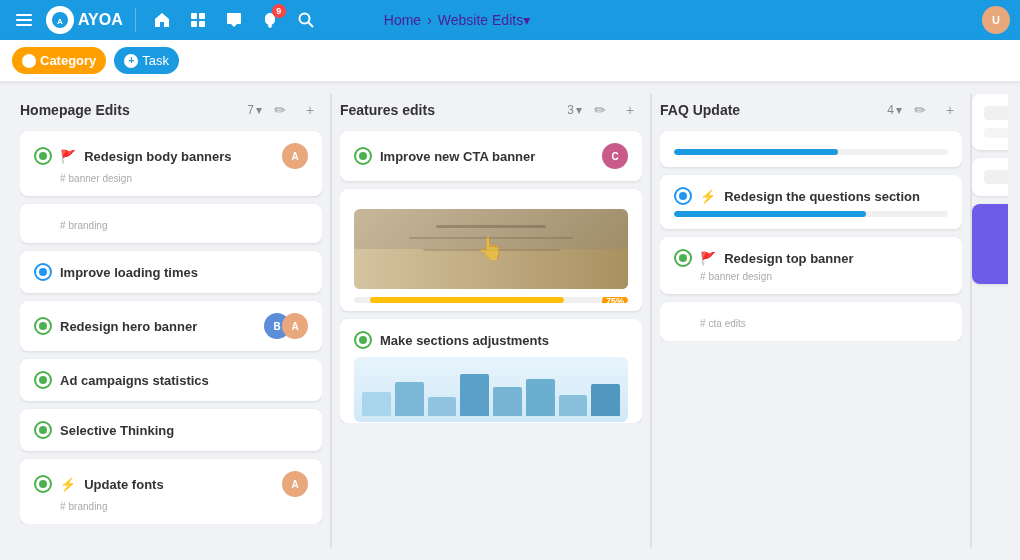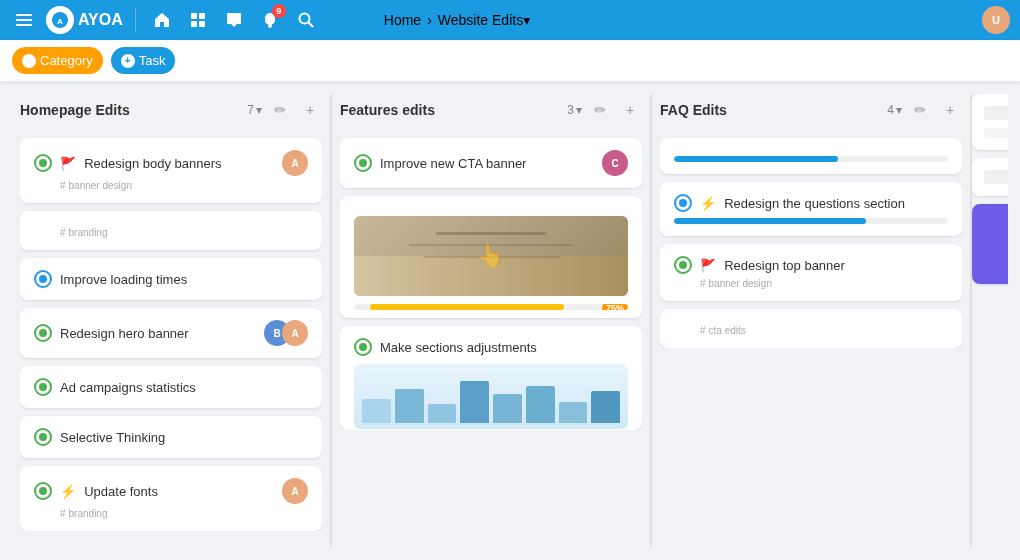--- a/index.html
+++ b/index.html
@@ -40,21 +40,21 @@
       display: flex;
       align-items: center;
       justify-content: center;
     }
     .nav-logo-icon svg { width: 18px; height: 18px; }
     .nav-divider { width: 1px; height: 24px; background: rgba(255,255,255,0.3); margin: 0 4px; }
     .nav-breadcrumb {
       display: flex;
       align-items: center;
       gap: 6px;
-      color: #000000;
+      color: #4c1d95;
       font-size: 14px;
       margin-left: 8px;
       padding-left: 48px;
     }
     .nav-breadcrumb .current {
       font-weight: 500;
       display: flex;
       align-items: center;
     }
     .nav-badge {
@@ -93,21 +93,21 @@
       gap: 4px;
       padding: 6px 10px;
       border-radius: 20px;
       cursor: pointer;
       font-size: 13px;
       color: #555;
     }
     .sub-nav-btn.category {
       background: #ff9f00;
       color: white;
-      font-weight: 400;
+      font-weight: 700;
     }
     .sub-nav-btn.task {
       background: #1a9ae0;
       color: white;
       font-weight: 500;
     }
     .sub-nav-dot {
       width: 14px;
       height: 14px;
       border-radius: 50%;
@@ -125,21 +125,21 @@
       padding: 12px;
       gap: 0;
     }
 
     
     .column {
       min-width: 320px;
       max-width: 320px;
       display: flex;
       flex-direction: column;
-      gap: 8px;
+      gap: 1px;
       padding: 0 8px;
       border-right: 2px solid #e0e0e0;
     }
     .column:last-child { border-right: none; }
 
     .column-header {
       display: flex;
       align-items: center;
       gap: 6px;
       padding: 4px 0 8px 0;
@@ -219,21 +219,21 @@
     .card-check.in-progress::after {
       content: '';
       width: 8px;
       height: 8px;
       border-radius: 50%;
       background: #2196f3;
     }
     .card-title {
       font-size: 13px;
       color: #333;
-      font-weight: 400;
+      font-weight: 700;
       flex: 1;
     }
     .avatar-placeholder {
       width: 26px;
       height: 26px;
       border-radius: 50%;
       display: flex;
       align-items: center;
       justify-content: center;
       font-size: 10px;
@@ -516,21 +516,21 @@
             <div style="flex:1; height:60%; background:#5098c0; border-radius:2px 2px 0 0;"></div>
           </div>
         </div>
       </div>
 
     </div>
   </div>
 
   <div class="column">
     <div class="column-header">
-      <span class="column-title">FAQ Edits</span>
+      <span class="column-title">FAQ Update</span>
       <span class="column-count">
         <span>4</span>
         <span>▾</span>
       </span>
       <div class="col-icon-btn">✏</div>
       <div class="col-icon-btn">+</div>
     </div>
     <div class="cards-container">
 
       <div class="card">

